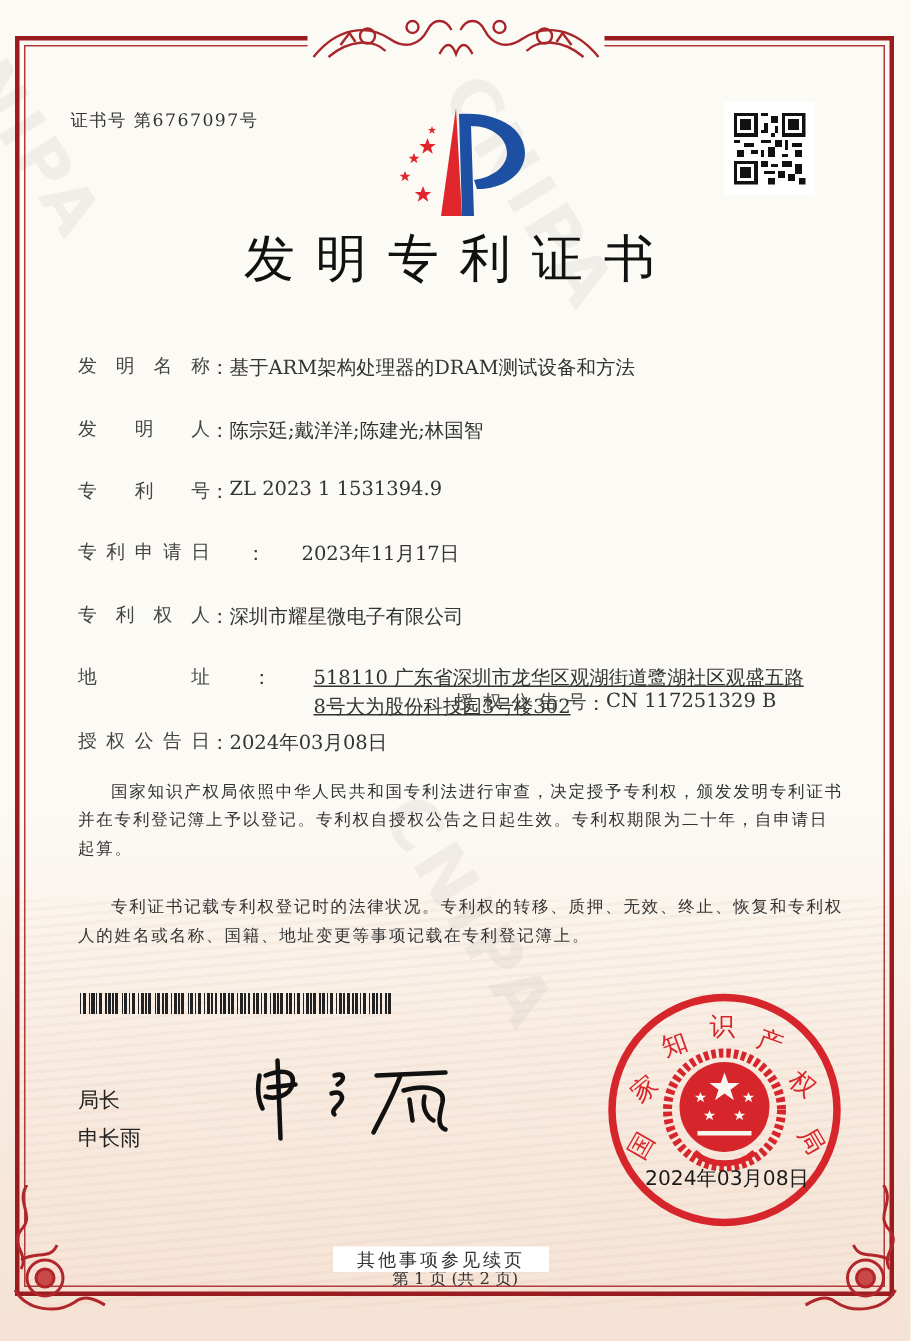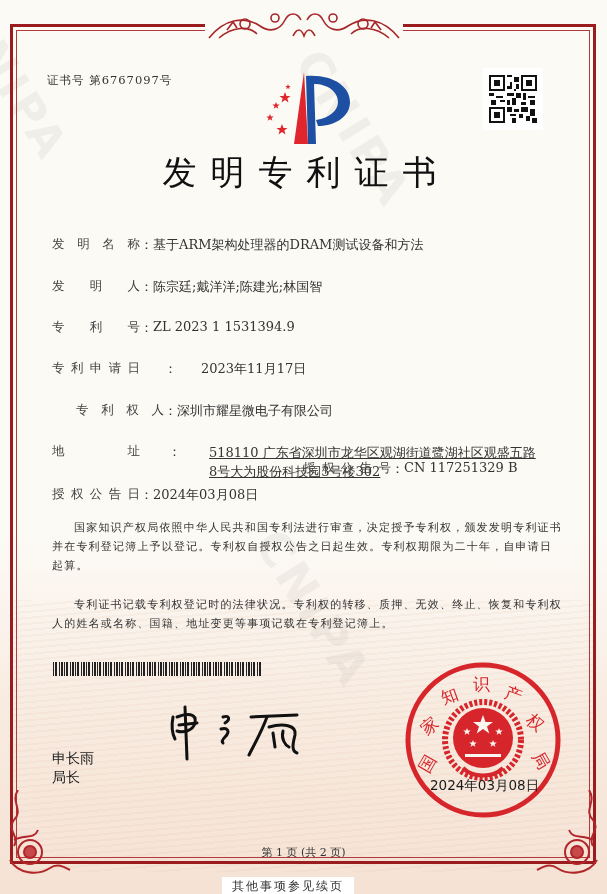--- a/index.html
+++ b/index.html
@@ -15,27 +15,27 @@
   .qr{position:absolute;left:483px;top:68px;width:60px;height:62px;background:#fff;display:flex;align-items:center;justify-content:center;}
   .logo{position:absolute;left:252px;top:70px;width:110px;height:76px;}
   .title{position:absolute;left:0;width:607px;top:150px;text-align:center;font-size:34px;letter-spacing:14px;color:#111;font-family:"DejaVu Serif",serif;padding-left:6px;box-sizing:border-box;}
   .field{position:absolute;left:52px;font-size:13px;color:#333;display:flex;white-space:nowrap;}
   .field .label{display:inline-block;width:88px;text-align-last:justify;text-align:justify;font-family:"DejaVu Sans",sans-serif;font-size:12.5px;color:#444;}
   .field .value{display:inline-block;}
   .addr-value{display:inline-block;white-space:normal;width:330px;line-height:19px;text-decoration:underline;}
   .para{position:absolute;left:52px;width:510px;font-size:11px;line-height:19px;color:#333;letter-spacing:1.2px;}
   .para p{margin:0;text-indent:2em;}
   .barcode{position:absolute;left:53px;top:662px;width:208px;height:14px;background:repeating-linear-gradient(90deg,#222 0 1px,transparent 1px 2px,#222 2px 3px,#222 3px 4px,transparent 4px 6px,#222 6px 7px,transparent 7px 8px,#222 8px 10px,transparent 10px 11px);}
-  .director-title{position:absolute;left:52px;top:725px;font-size:14px;font-family:Liberation Mono, monospace;color:#222;margin-top:44px;}
+  .director-title{position:absolute;left:52px;top:725px;font-size:14px;font-family:Liberation Mono, monospace;color:#222;}
   .director-name{position:absolute;left:52px;top:750px;font-size:14px;font-family:Liberation Sans, sans-serif;color:#222;}
   .signature{position:absolute;left:165px;top:703px;width:160px;height:60px;}
   .seal{position:absolute;left:403px;top:660px;width:160px;height:160px;}
   .seal-date{position:absolute;left:430px;top:777px;font-size:13.5px;font-family:"DejaVu Sans",sans-serif;color:#1a1a1a;letter-spacing:0px;}
   .page-no{position:absolute;left:0;width:607px;top:845px;text-align:center;font-size:11px;color:#333;}
-  .footer-note{position:absolute;left:222px;top:877px;width:132px;height:17px;background:#fff;text-align:center;font-size:12px;color:#333;letter-spacing:2px;line-height:19px;}
+  .footer-note{position:absolute;left:222px;top:831px;width:144px;height:17px;background:#fff;text-align:center;font-size:12px;color:#333;letter-spacing:2px;line-height:19px;}
 </style>
 </head>
 <body>
 
 <div class="page">
   <div class="waves"></div>
 
   <div class="watermark" style="left:-10px;top:0px;font-size:44px;transform:rotate(58deg);transform-origin:left top;">CNIPA</div>
   <div class="watermark" style="left:330px;top:40px;font-size:46px;transform:rotate(58deg);transform-origin:left top;">CNIPA</div>
   <div class="watermark" style="left:290px;top:520px;font-size:46px;transform:rotate(58deg);transform-origin:left top;">CNIPA</div>
@@ -161,21 +161,21 @@
   <div class="field" style="top:319px;">
     <span class="label">专利号</span>
       <span>：</span>
     <span class="value">ZL 2023 1 1531394.9</span>
   </div>
   <div class="field" style="top:360px;gap:24px;">
     <span class="label">专利申请日</span>
       <span>：</span>
     <span class="value">2023年11月17日</span>
   </div>
-  <div class="field" style="top:402px;margin-left:24px;">
+  <div class="field" style="top:402px;">
     <span class="label">专利权人</span>
       <span>：</span>
     <span class="value">深圳市耀星微电子有限公司</span>
   </div>
   <div class="field" style="top:443px;gap:28px;">
     <span class="label">地址</span>
       <span>：</span>
     <span class="addr-value">518110 广东省深圳市龙华区观湖街道鹭湖社区观盛五路8号大为股份科技园3号楼302</span>
   </div>
 

